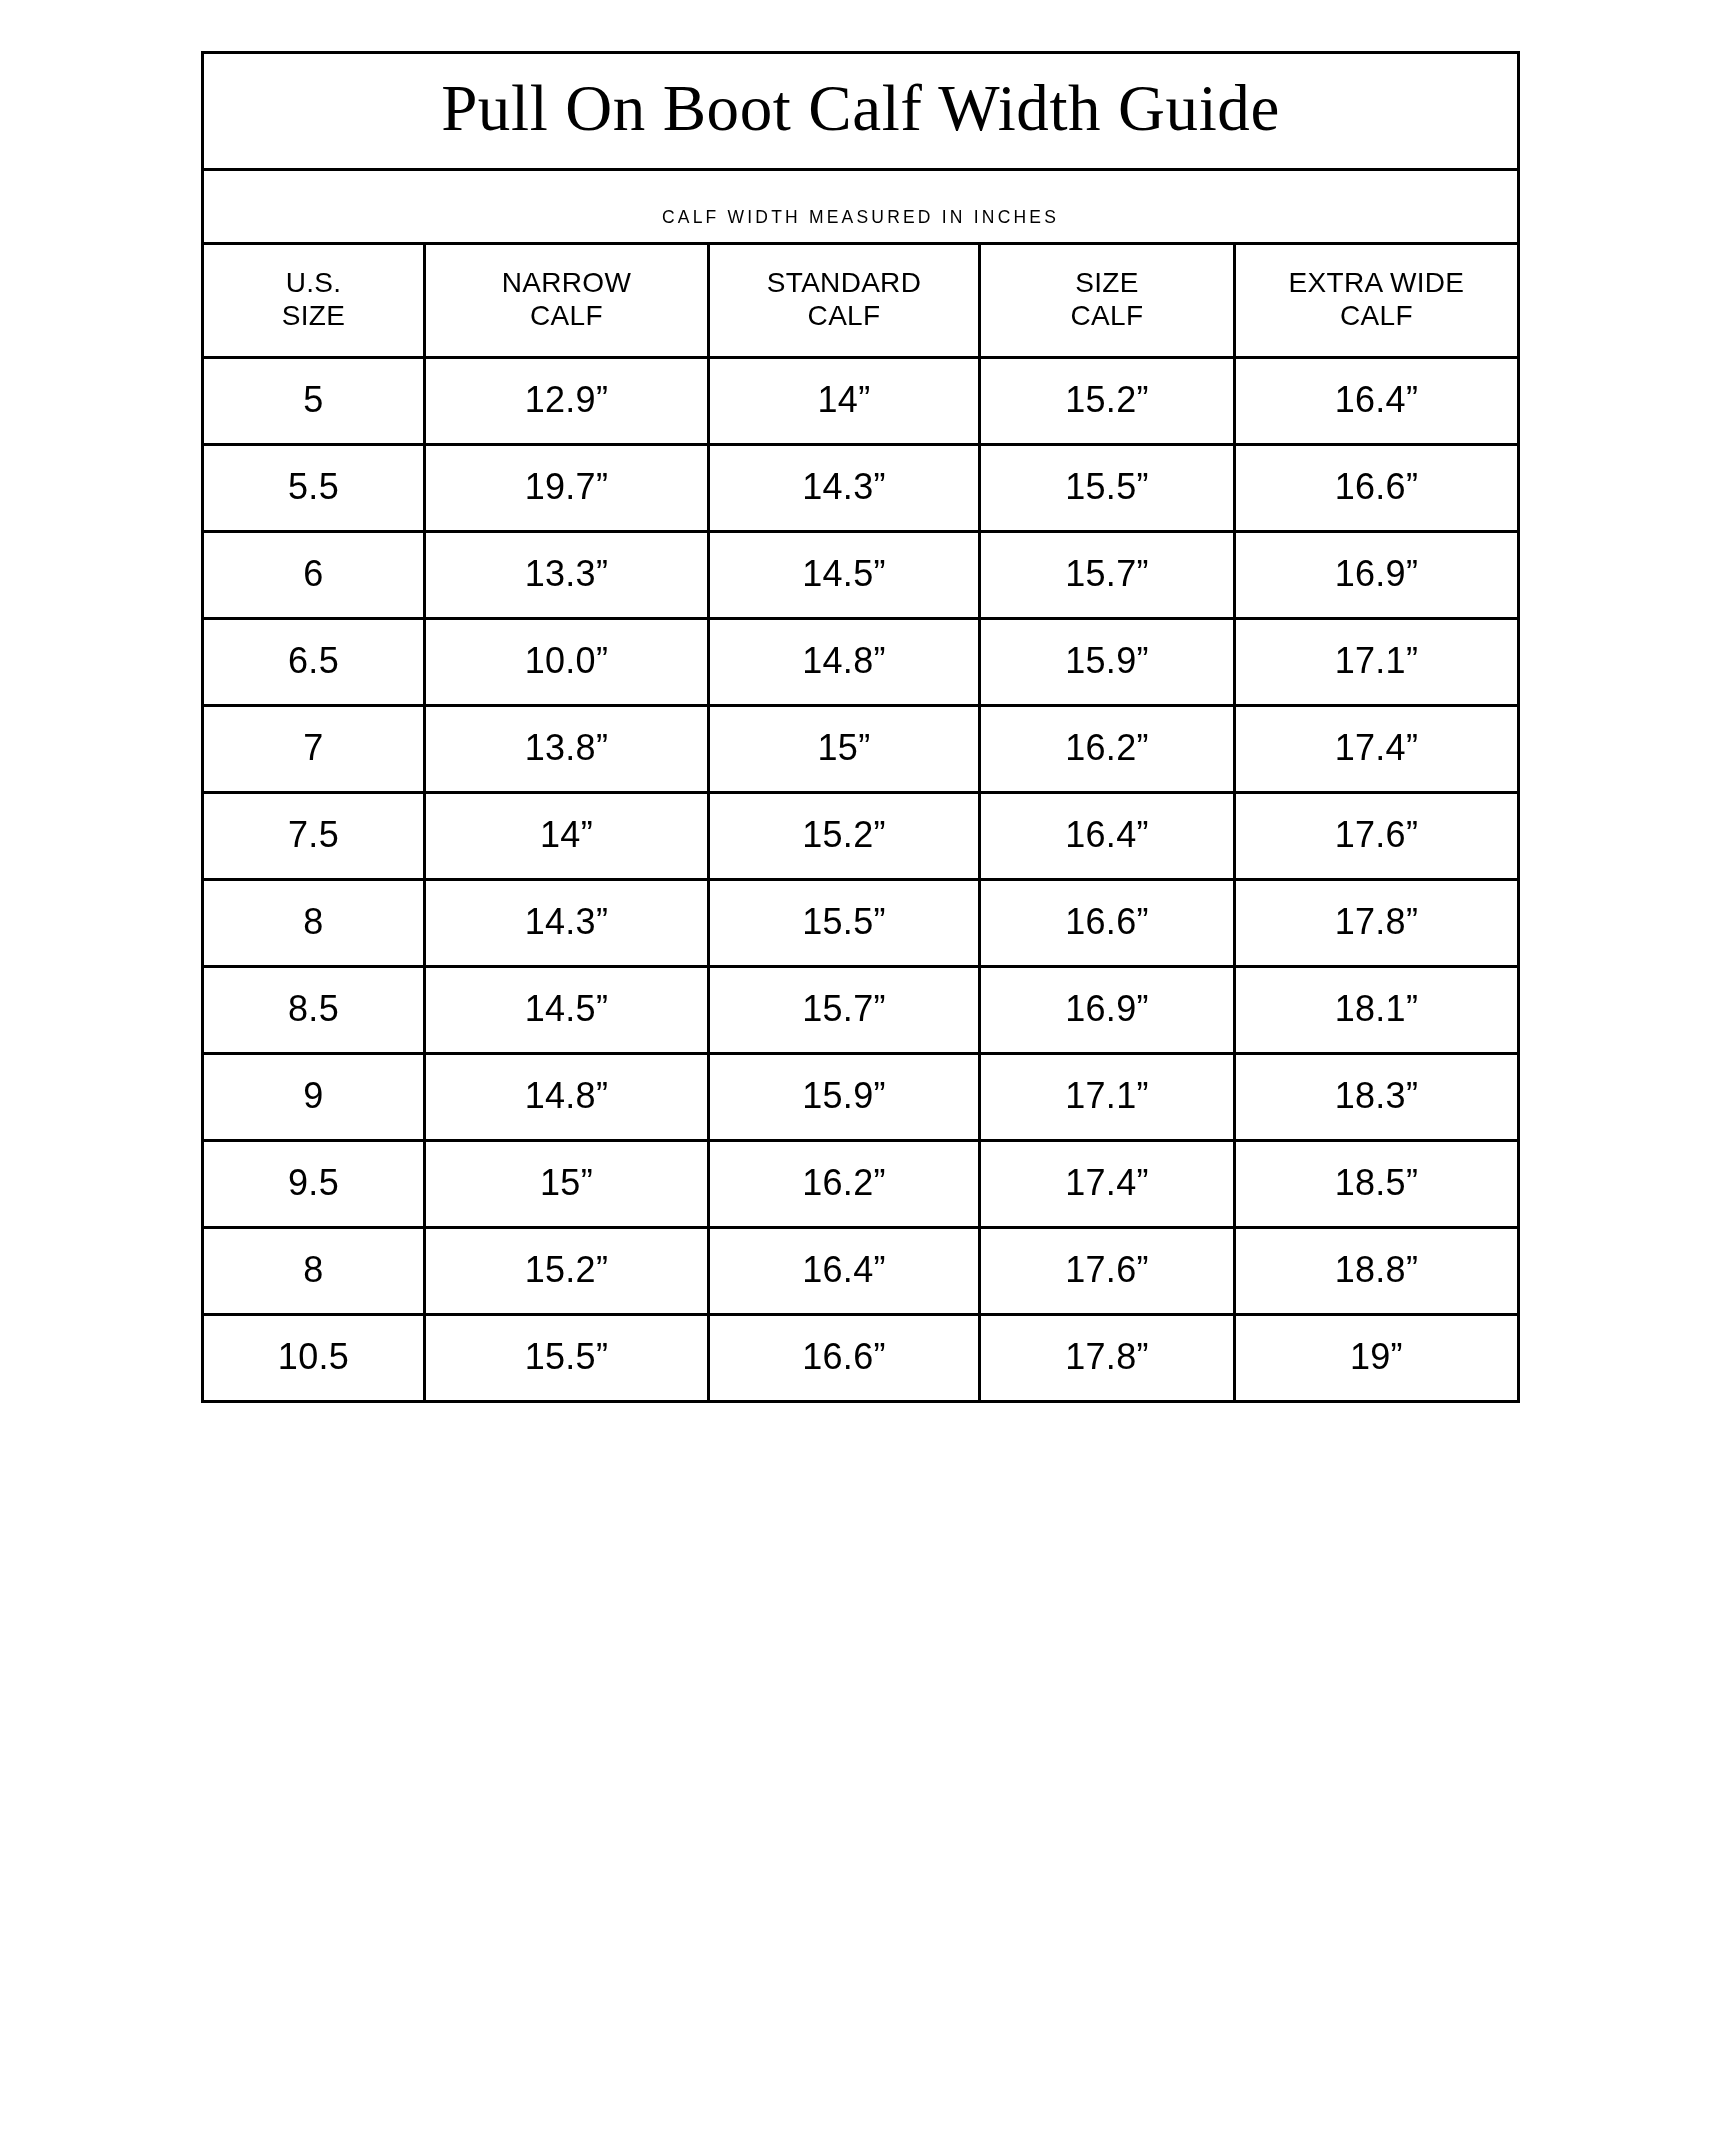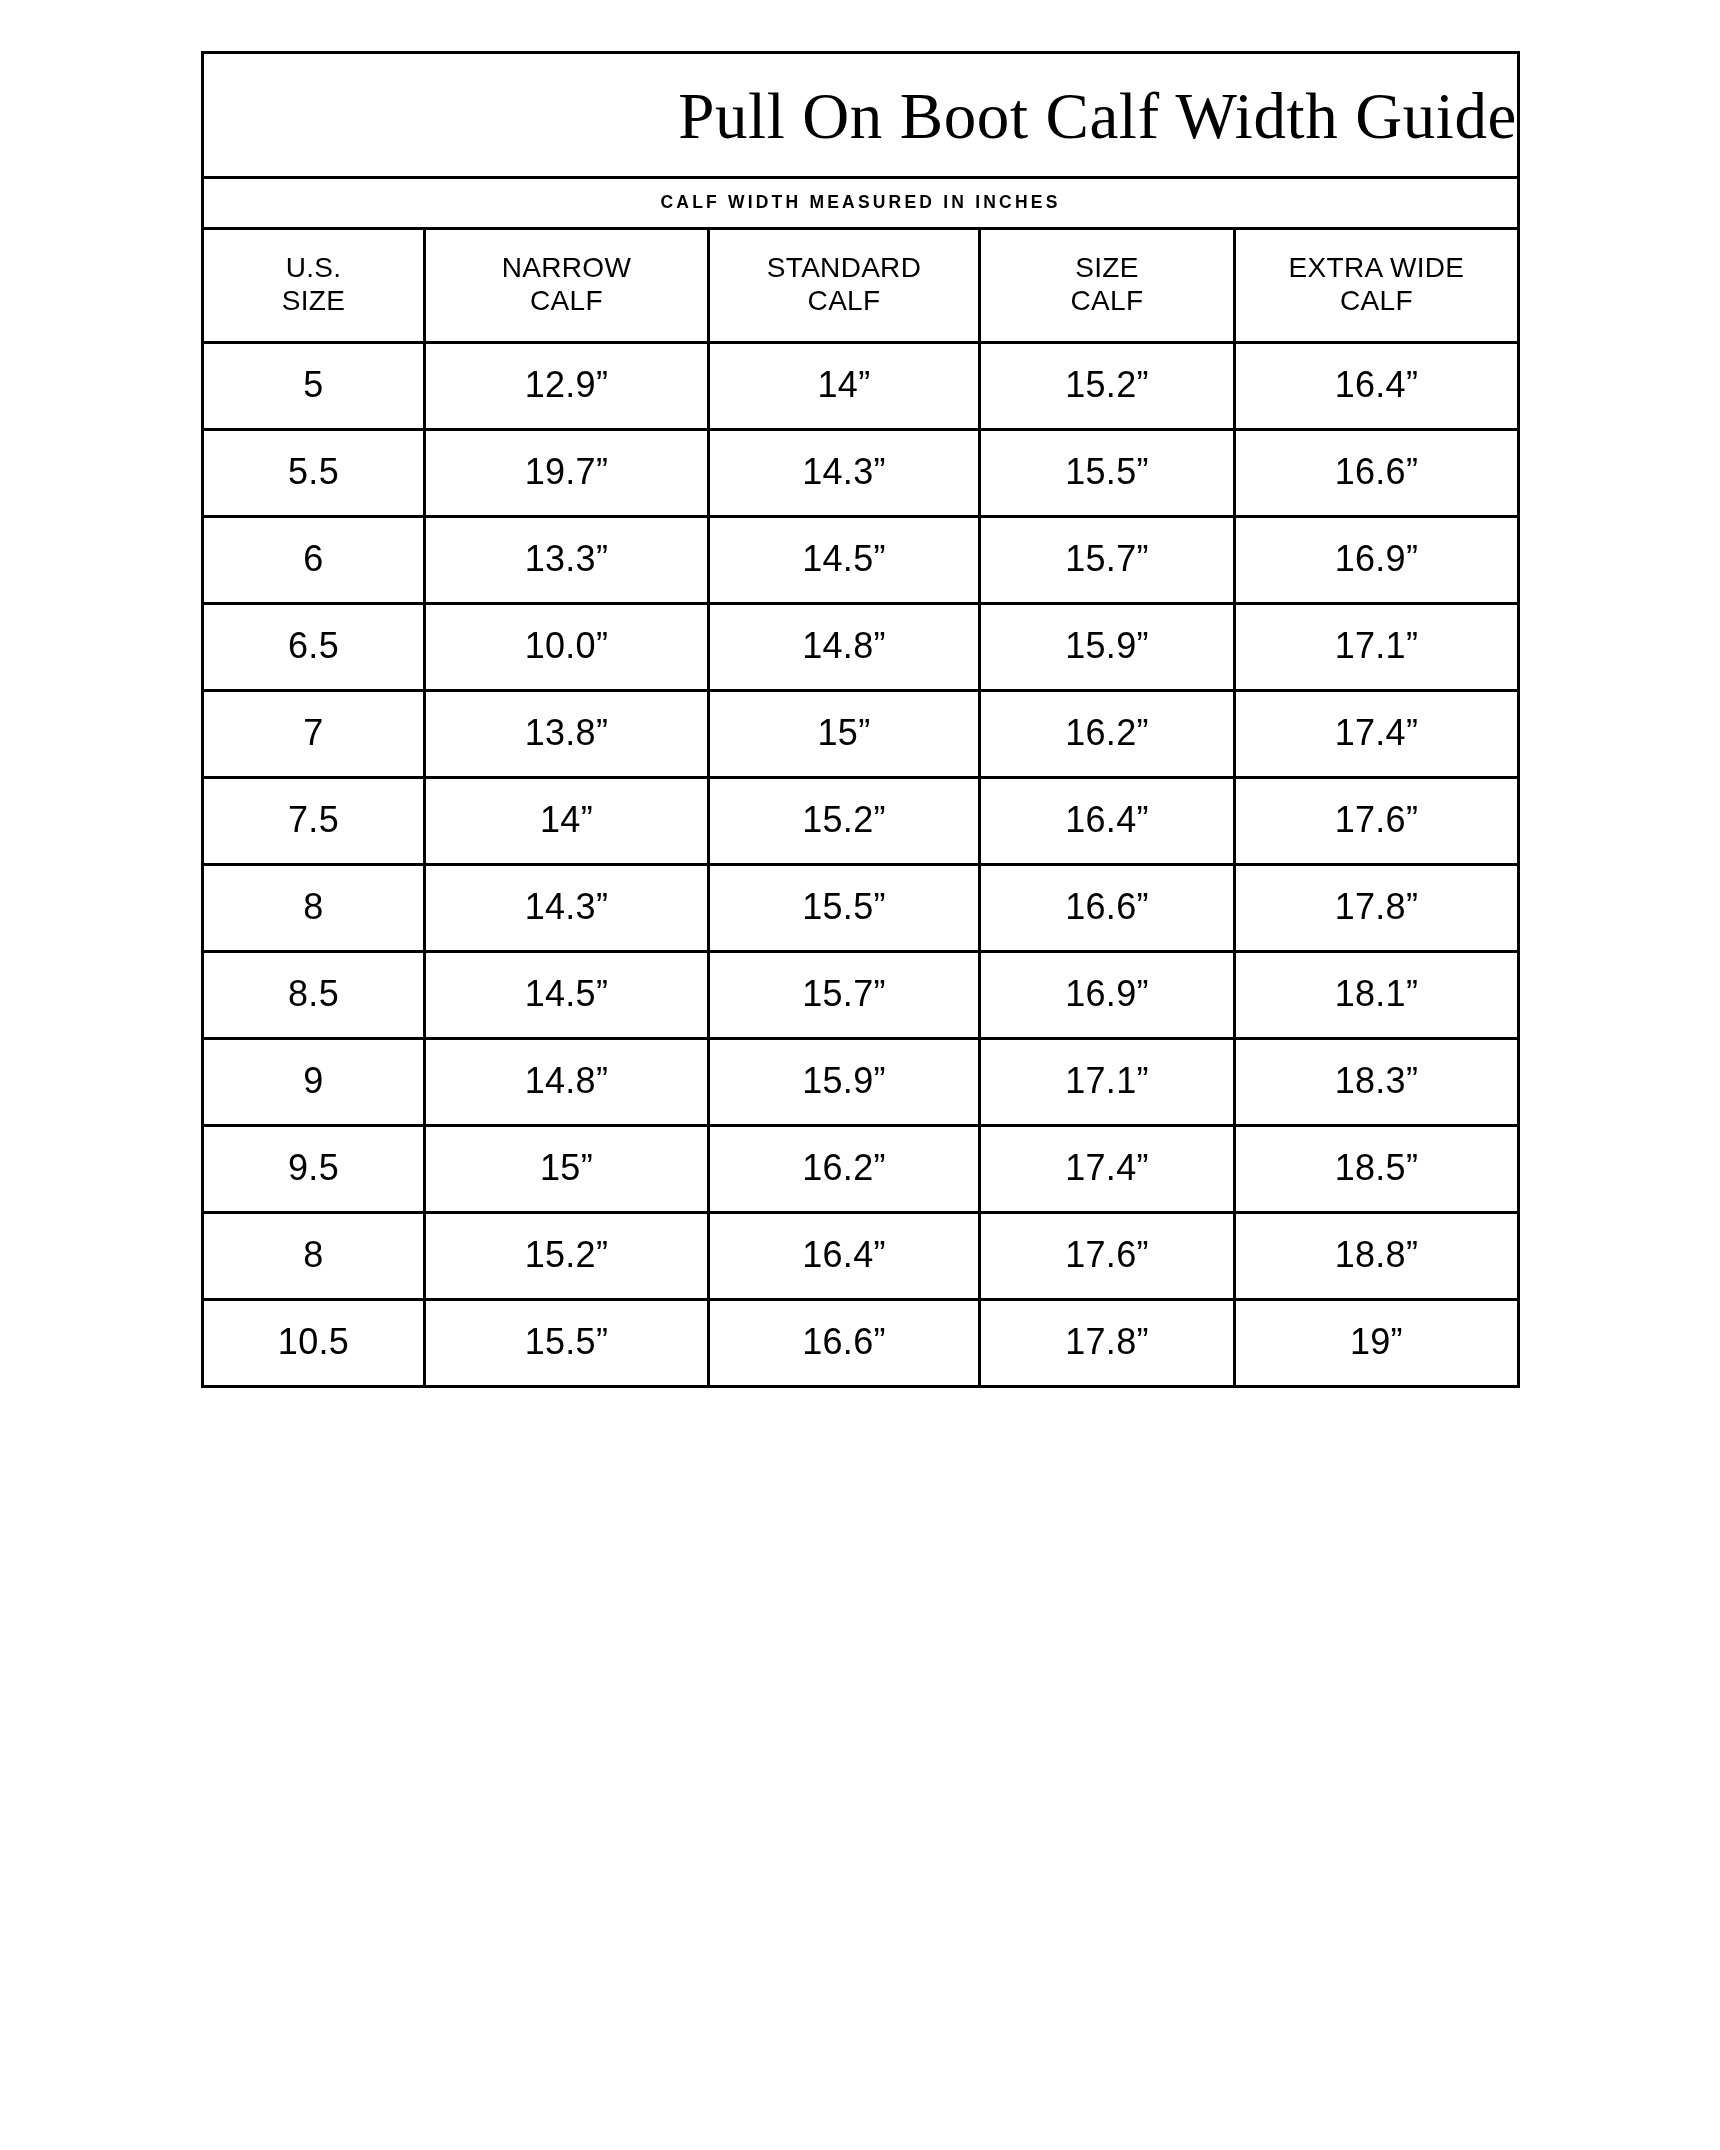--- a/index.html
+++ b/index.html
@@ -22,40 +22,40 @@
     padding: 51px 201px 56px 201px;
   }
   .sheet {
     border: 3.5px solid #000000;
     border-bottom: none;
     box-sizing: border-box;
     width: 100%;
   }
   .title-row {
     border-bottom: 3.5px solid #000000;
-    text-align: right;
+    text-align: center;
     padding: 20px 0 26px 0;
-    margin-top: 8px;
   }
   .title {
     font-family: "Liberation Serif", serif;
     font-size: 65px;
     line-height: 1.05;
     letter-spacing: 0.6px;
     font-weight: 400;
   }
   .subtitle-row {
     border-bottom: 3.5px solid #000000;
     text-align: center;
     padding: 13px 0 14px 0;
   }
   .subtitle {
     font-size: 17.5px;
     letter-spacing: 3.2px;
-    font-weight: 700;
+    font-weight: 400;
+    margin-top: 23px;
   }
   table.size-table {
     width: 100%;
     border-collapse: collapse;
     table-layout: fixed;
   }
   table.size-table th,
   table.size-table td {
     border: 3.5px solid #000000;
     border-top: none;

